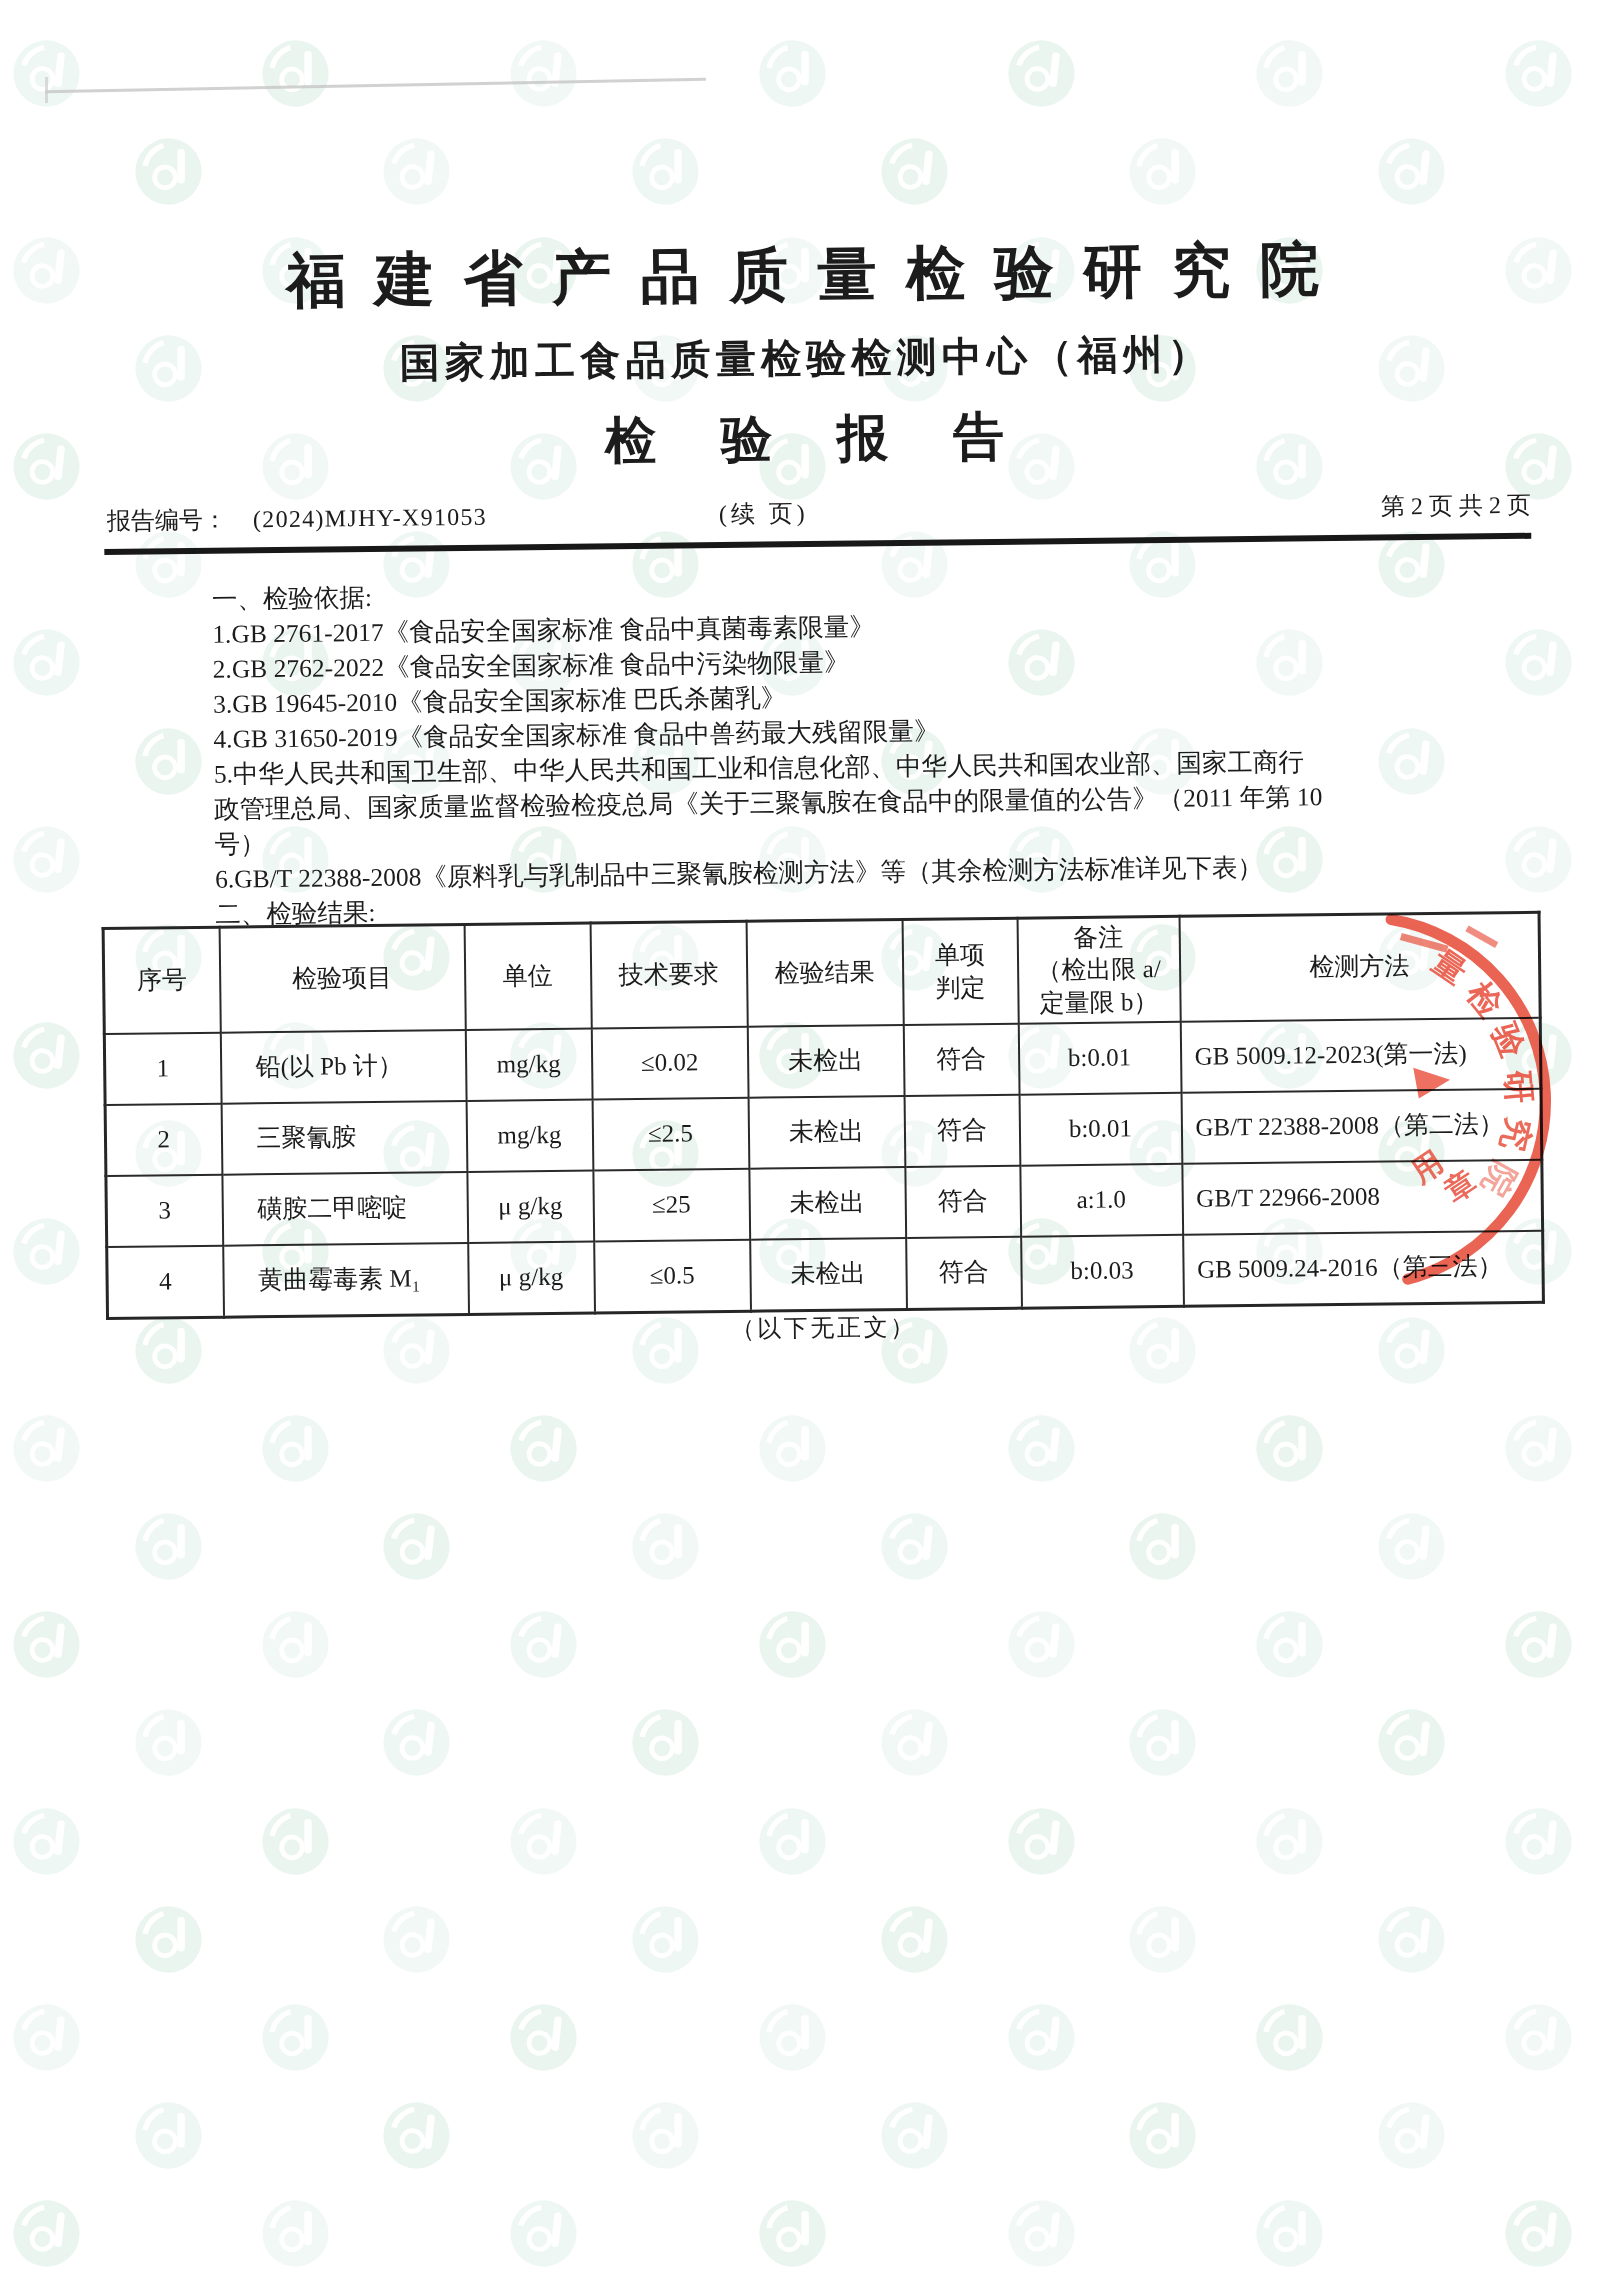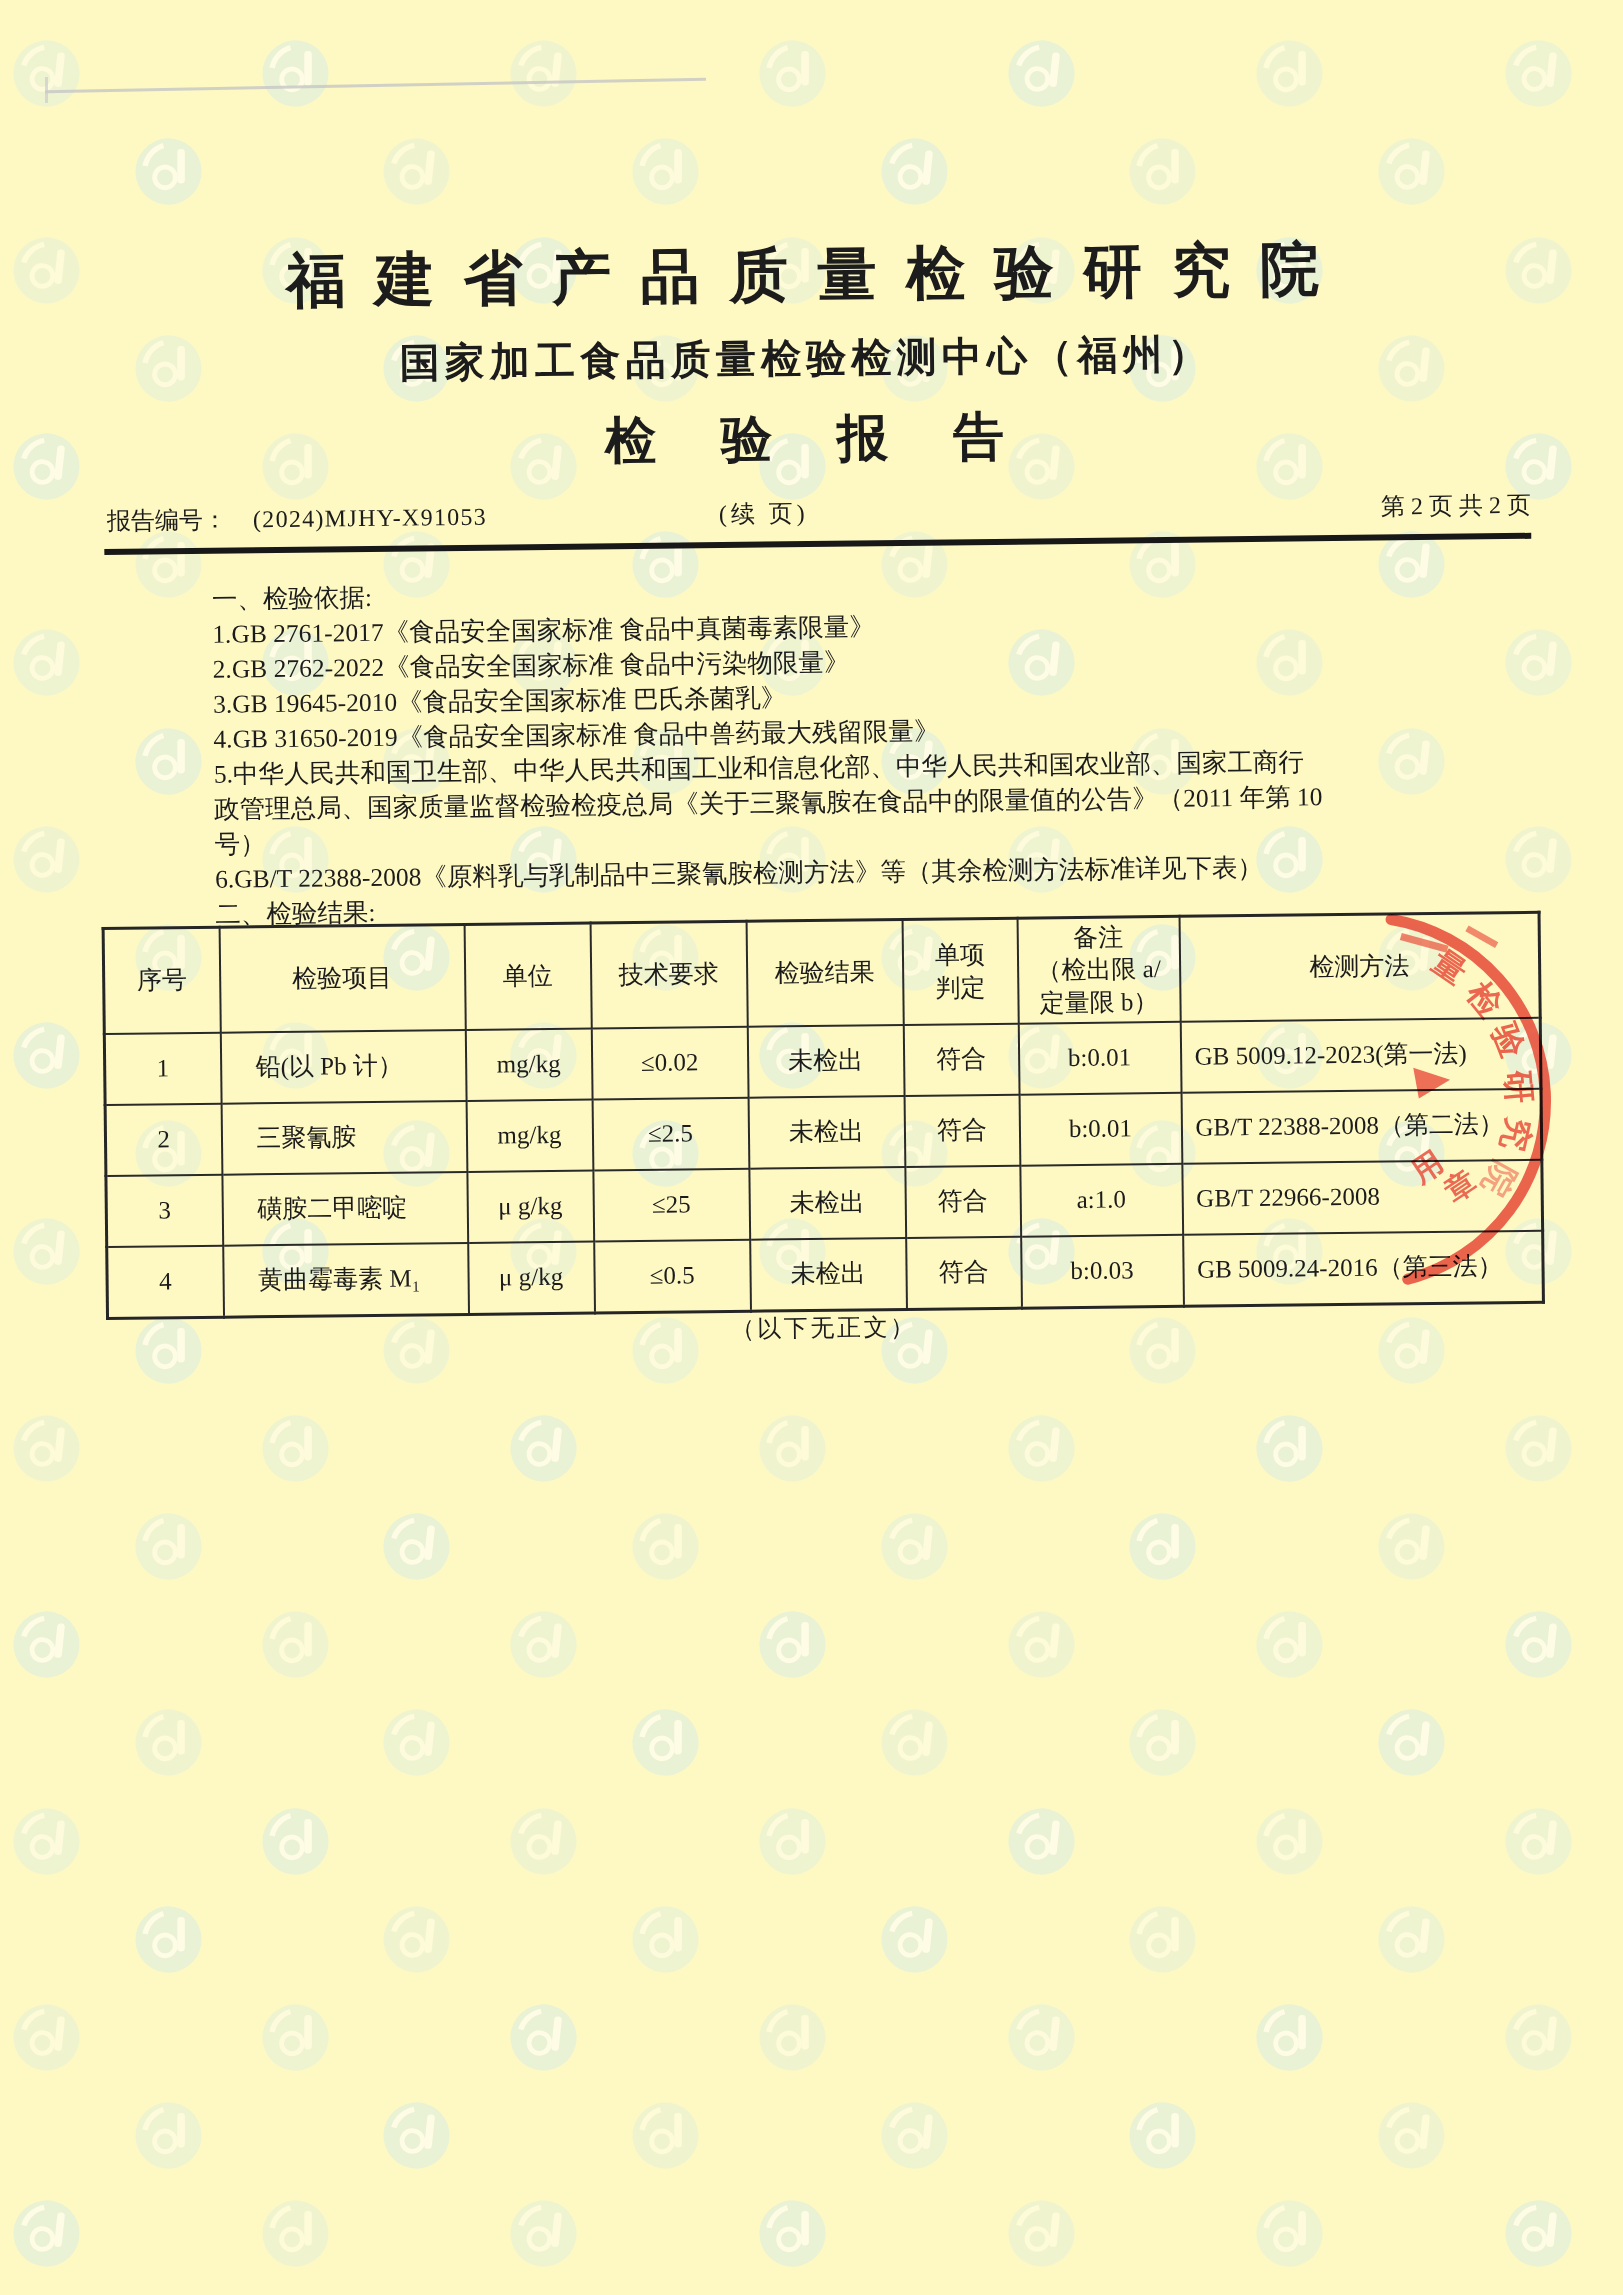--- a/index.html
+++ b/index.html
@@ -1,17 +1,17 @@
 <!DOCTYPE html>
 <html style="font-size:10.5px"><head>
 <meta charset="utf-8">
 <style>
   html,body{margin:0;padding:0;background:#9a9a9a;}
   .page{
-    position:relative;width:1623px;height:2295px;background:#fef9c3;
+    position:relative;width:1623px;height:2295px;background:#ffffff;
     overflow:hidden;font-family:"Liberation Serif","DejaVu Serif",serif;color:#1c1c1c;
   }
   .wm-layer{position:absolute;inset:0;}
   .wm{position:absolute;width:69px;height:69px;}
   .scanline{position:absolute;top:84px;left:45px;width:661px;height:2.6px;
     background:#c6c6c6;transform:rotate(-1.1deg);opacity:.8;}
   .scantick{position:absolute;top:77px;left:45px;width:2.6px;height:26px;background:#cccccc;opacity:.7;}
   .content{position:absolute;inset:0;transform:rotate(-0.65deg);transform-origin:812px 1047px;}
   .t{position:absolute;left:0;width:100%;text-align:center;margin:0;font-weight:bold;box-sizing:border-box;white-space:nowrap;}
   .title1{top:236px;font-size:59px;letter-spacing:29.5px;padding-left:29.5px;}

